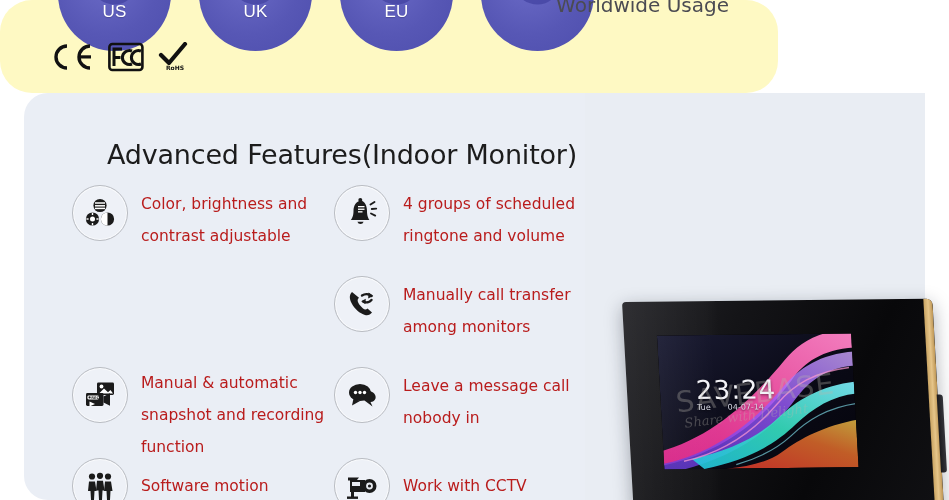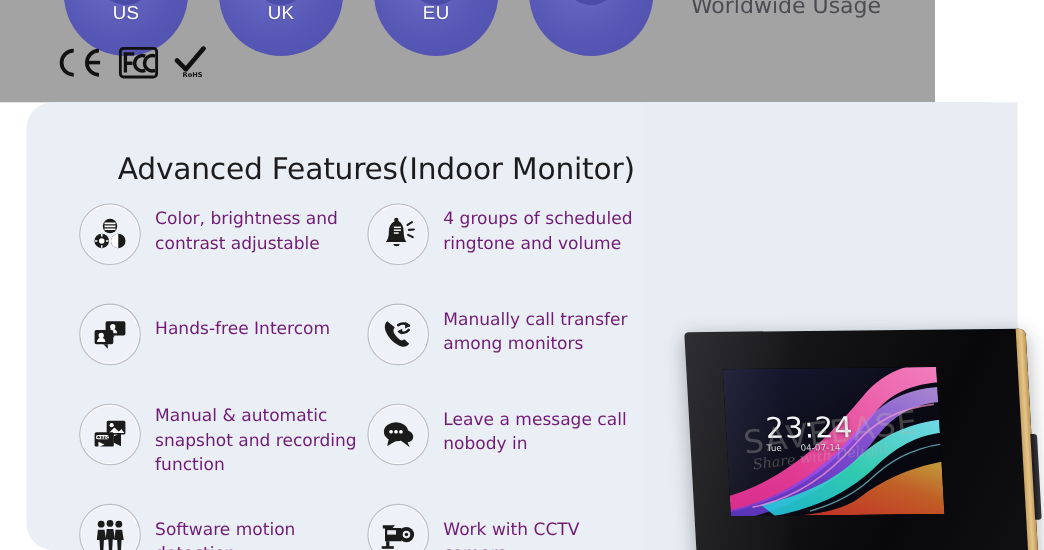--- a/index.html
+++ b/index.html
@@ -5,21 +5,21 @@
   * { box-sizing: border-box; margin: 0; padding: 0; }
   html, body {
     width: 949px; height: 500px;
     overflow: hidden;
     background: #ffffff;
     font-family: "Liberation Sans", sans-serif;
   }
   #root { position: relative; width: 949px; height: 500px; background: #ffffff; }
 
   
-  .top-strip { position: absolute; left: 0; top: 0; width: 850px; height: 93px; background:#a3a3a3; }
+  .top-strip { position: absolute; left: 0; top: 0; width: 778px; height: 93px; background:#fef9c3;border-radius:32px; }
 
   .plug-row { position: absolute; left: 58px; top: -62px; display: flex; gap: 28px; }
   .plug-circle {
     position: relative;
     width: 113px; height: 113px; border-radius: 50%;
     background: radial-gradient(circle at 42% 40%, #6a6ac6 0%, #5757b5 55%, #4e4ead 100%);
     overflow: hidden;
   }
   .plug-art { position:absolute; inset:0; }
   .plug-label {
@@ -80,22 +80,22 @@
     width: 56px; height: 56px; border-radius: 50%;
     background: #eef1f7;
     border: 1px solid #b9bcc2;
     display: flex; align-items: center; justify-content: center;
     box-shadow: inset 0 0 0 1px rgba(255,255,255,.7);
   }
   .icon-circle svg { display:block; }
 
   .feat-text {
     font-size: 15.5px;
-    line-height: 22px;
-    color: #701a75;
+    line-height: 32px;
+    color: #b91c1c;
     font-family: "DejaVu Sans", sans-serif;
     max-width: 175px;
     padding-top: 12px;
   }
   .feat-text.two-line { padding-top: 3px; }
   .feat-text.three-line { padding-top: -2px; }
   .feat.tall .feat-text { padding-top: 0; }
   .feat-text.wide { max-width: 185px; }
 
   
@@ -309,35 +309,20 @@
                 <line x1="26.8" y1="13" x2="31.2" y2="12.6"></line>
                 <line x1="26" y1="17.5" x2="30.2" y2="19.6"></line>
               </g>
             </svg>
           </div>
           <div class="feat-text two-line">4 groups of scheduled ringtone and volume</div>
         </div>
       </div>
 
       <div class="feat-row">
-        <div class="feat col1">
-          <div class="icon-circle">
-            <svg width="34" height="34" viewBox="0 0 34 34">
-              <rect x="13" y="5" width="18" height="13" rx="1.6" fill="#1b1b1b"></rect>
-              <path d="M17 18 L17 22.5 L21.5 18 Z" fill="#1b1b1b"></path>
-              <circle cx="19.5" cy="10" r="2.4" fill="#fff"></circle>
-              <path d="M15.6 16 C15.6 13.3 17.2 12 19.5 12 C21.8 12 23.4 13.3 23.4 16 Z" fill="#fff"></path>
-              <rect x="3" y="13" width="17" height="13" rx="1.6" fill="#1b1b1b"></rect>
-              <path d="M15 26 L15 30 L11 26 Z" fill="#1b1b1b"></path>
-              <circle cx="9" cy="18" r="2.4" fill="#fff"></circle>
-              <path d="M5.2 24 C5.2 21.3 6.8 20 9 20 C11.2 20 12.8 21.3 12.8 24 Z" fill="#fff"></path>
-            </svg>
-          </div>
-          <div class="feat-text">Hands-free Intercom</div>
-        </div>
         <div class="feat col2">
           <div class="icon-circle">
             <svg width="34" height="34" viewBox="0 0 34 34">
               <path d="M7 5 C4.5 7.5 4 11 6.5 16 C9.5 22 15 26.5 20 28 C23 28.8 25.5 27.5 27 25.5 L22.5 21.5 C21 23 19.5 22.8 17.5 21 C15.2 18.9 13.3 16.4 12.8 14.5 C12.4 12.8 13 11.8 14 10.8 Z" fill="#1b1b1b"></path>
               <path d="M17 8.5 C20 6.5 24 6.8 26.5 9" stroke="#1b1b1b" stroke-width="2.4" fill="none" stroke-linecap="round"></path>
               <path d="M23.5 5.6 L28.2 9.1 L23.2 11.6 Z" fill="#1b1b1b"></path>
               <path d="M26.5 13 C24.5 15.4 21 16 18.3 14.6" stroke="#1b1b1b" stroke-width="2.4" fill="none" stroke-linecap="round"></path>
               <path d="M20.4 17.1 L16.2 14.2 L20.8 11.8 Z" fill="#1b1b1b"></path>
             </svg>
           </div>

